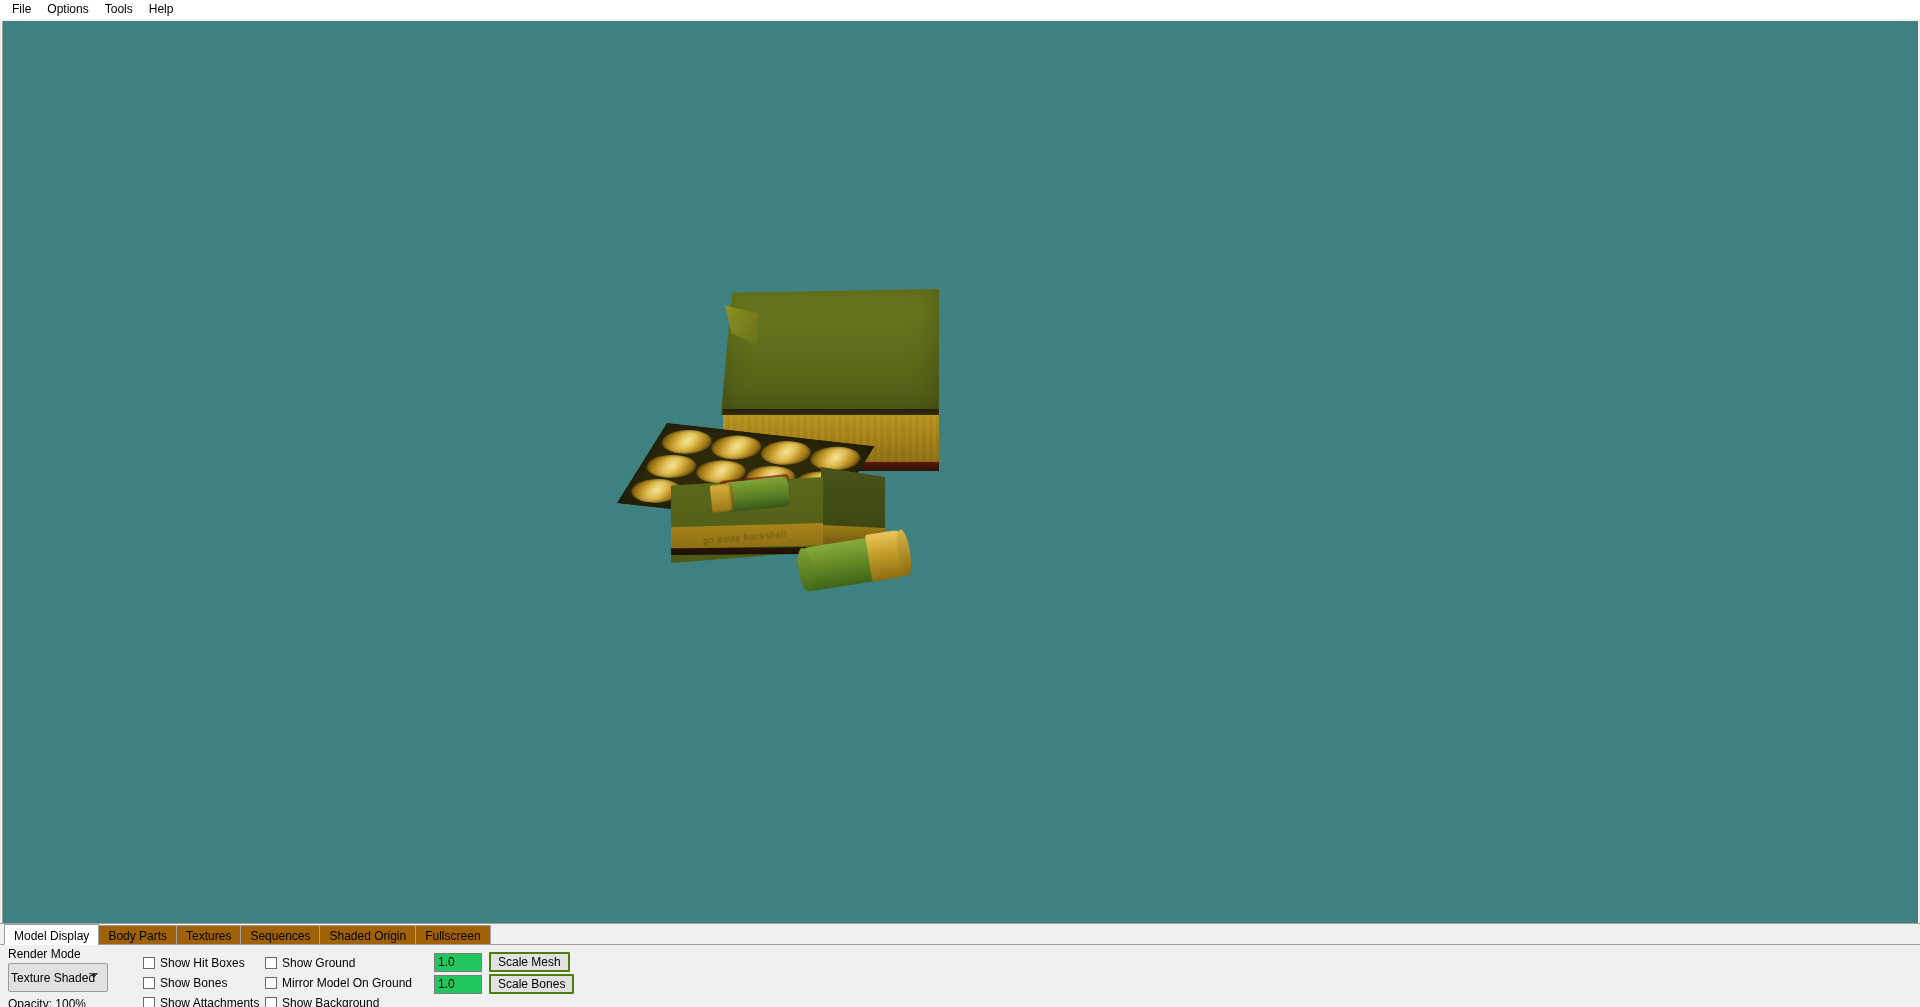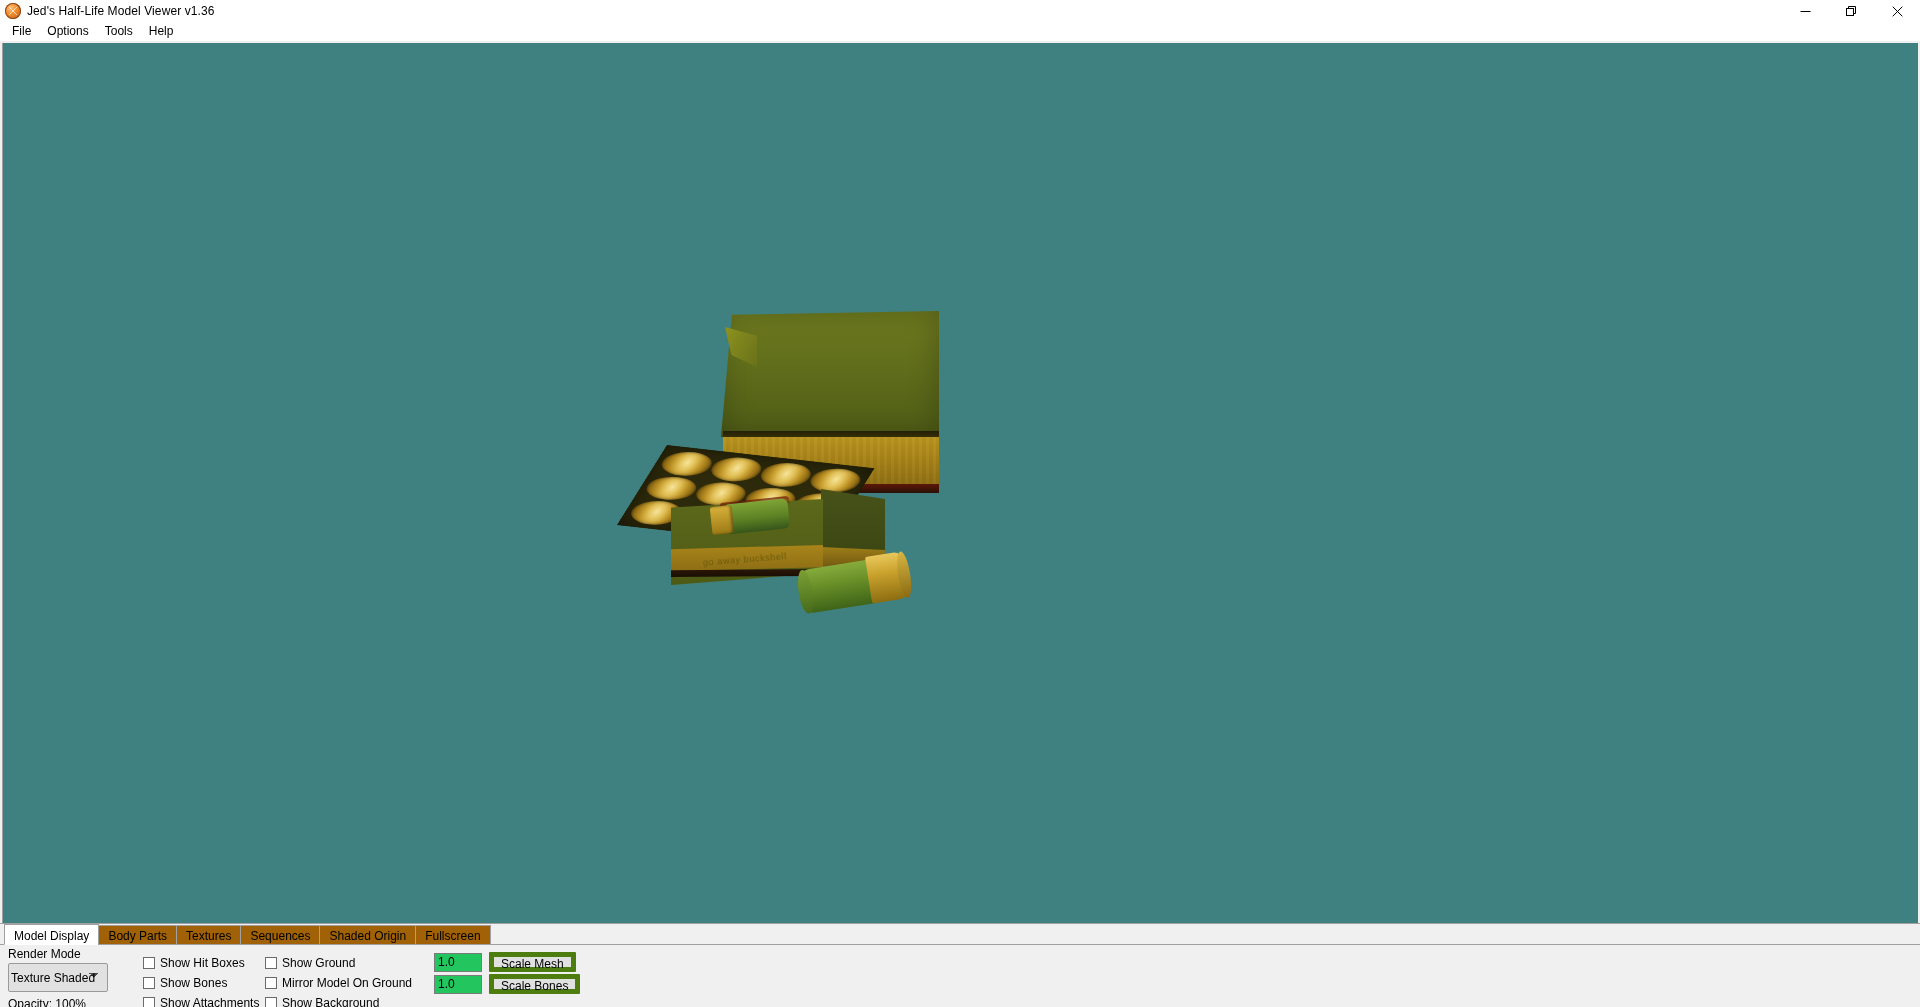--- a/index.html
+++ b/index.html
@@ -483,56 +483,32 @@
     box-sizing: border-box;
     margin-right: 7px;
   }
   button.btn {
     height: 20px;
     min-width: 72px;
     font-size: 12px;
     font-family: "Liberation Sans", sans-serif;
     color: #000;
     background: #e1e1e1;
-    border: 5px solid #4d7c0f;
+    border: 2px solid #4d7c0f;
     border-radius: 1px;
     padding: 0 7px;
     box-sizing: border-box;
     white-space: nowrap;
   }
 </style>
 </head>
 <body>
 
 <div id="app">
 
-  <div class="titlebar">
-    <div class="titlebar-icon"></div>
-    <div class="titlebar-text">Jed's Half-Life Model Viewer v1.36</div>
-    <div class="titlebar-spacer"></div>
-    <div class="win-buttons">
-      <div class="win-btn">
-        <svg width="11" height="11" viewBox="0 0 11 11">
-            <line x1="0.5" y1="5.5" x2="10.5" y2="5.5" stroke="#000" stroke-width="1"></line>
-          </svg>
-      </div>
-      <div class="win-btn">
-        <svg width="11" height="11" viewBox="0 0 11 11">
-          <rect x="0.5" y="2.5" width="7" height="7" fill="none" stroke="#000" stroke-width="1"></rect>
-          <polyline points="2.5,2.5 2.5,0.5 9.5,0.5 9.5,7.5 7.5,7.5" fill="none" stroke="#000" stroke-width="1"></polyline>
-        </svg>
-      </div>
-      <div class="win-btn close">
-        <svg width="11" height="11" viewBox="0 0 11 11">
-          <line x1="0.7" y1="0.7" x2="10.3" y2="10.3" stroke="#000" stroke-width="1"></line>
-          <line x1="10.3" y1="0.7" x2="0.7" y2="10.3" stroke="#000" stroke-width="1"></line>
-        </svg>
-      </div>
-    </div>
-  </div>
 
   <div class="menubar">
     <div class="menu-item">File</div>
     <div class="menu-item">Options</div>
     <div class="menu-item">Tools</div>
     <div class="menu-item">Help</div>
   </div>
 
   <div class="viewport-wrap">
     <div class="viewport">

